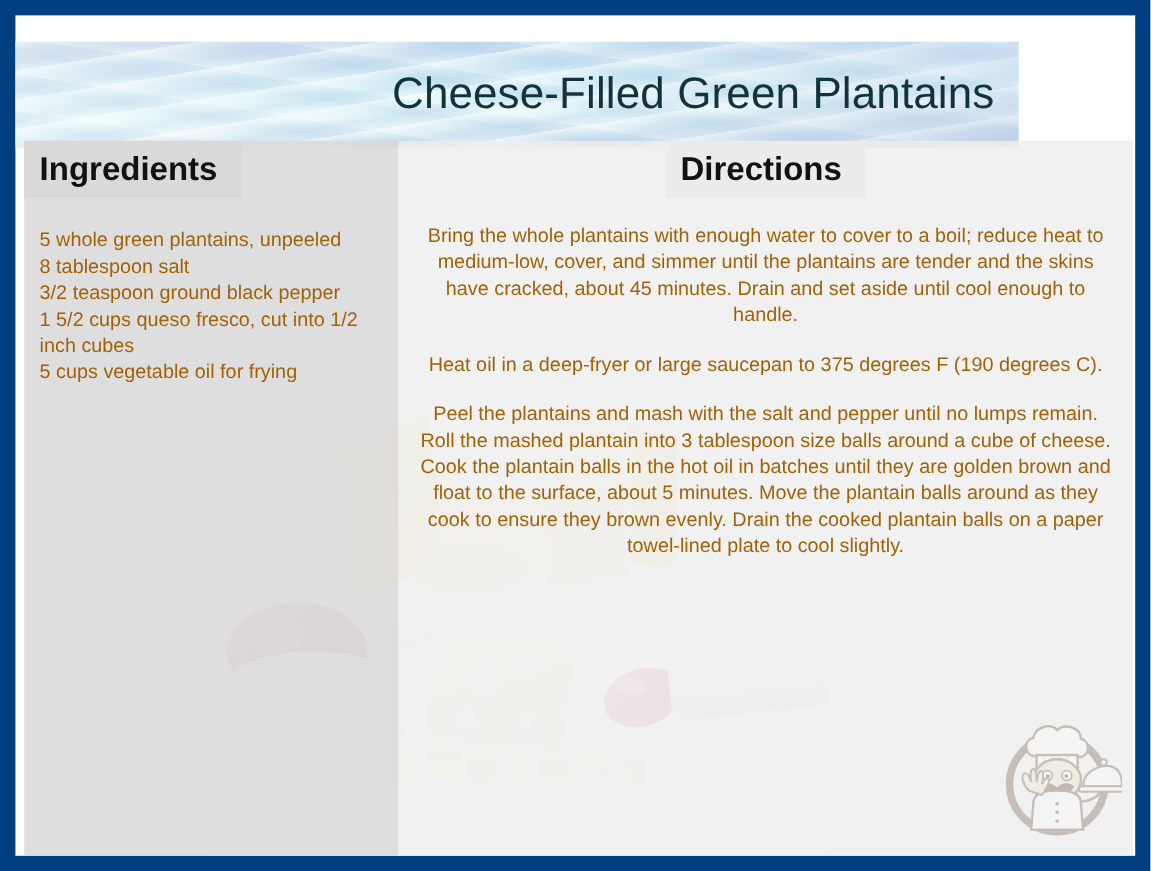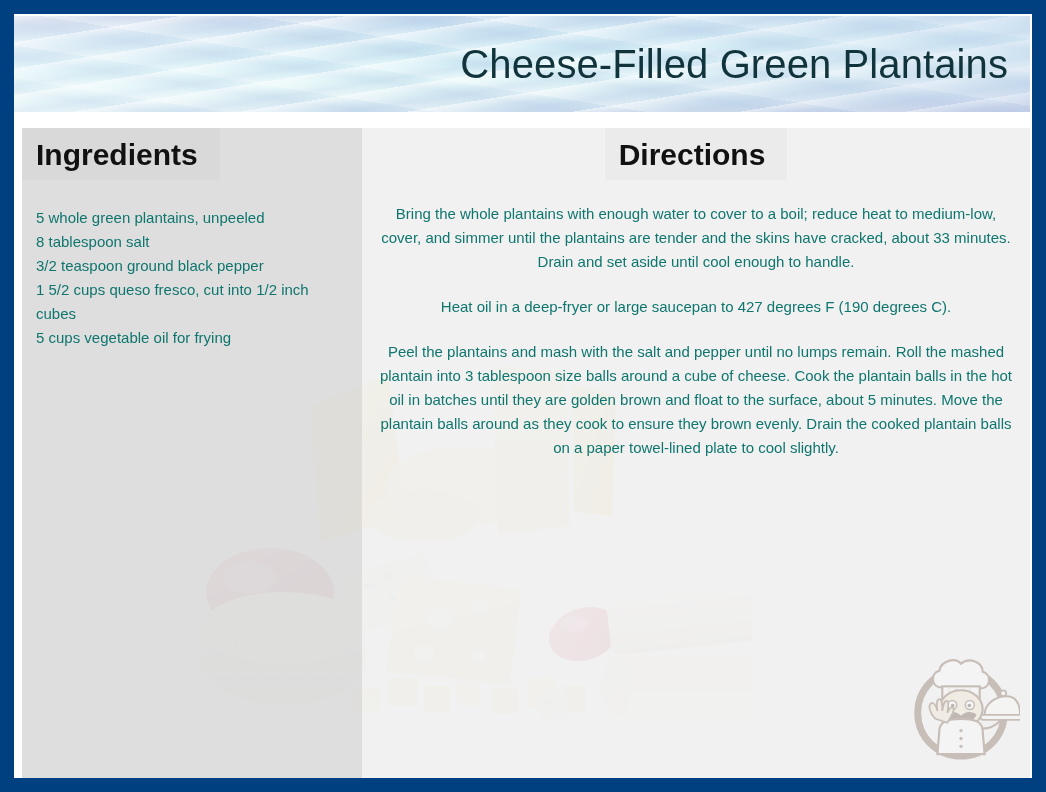--- a/index.html
+++ b/index.html
@@ -26,22 +26,22 @@
     width: 1018px;
     height: 764px;
     background: #ffffff;
     overflow: hidden;
   }
 
   
   #banner {
     position: absolute;
     left: 0px;
-    top: 2px;
-    width: 1016px;
+    top: 24px;
+    width: 912px;
     height: 96px;
     background:
       repeating-linear-gradient(
         171deg,
         rgba(255,255,255,0.55) 0px,
         rgba(255,255,255,0.0) 9px,
         rgba(160,190,225,0.20) 17px,
         rgba(255,255,255,0.0) 26px),
       repeating-linear-gradient(
         9deg,
@@ -126,23 +126,23 @@
     background: #d9d9d9;
     margin-left: 0px;
   }
   #directions-panel .panel-heading {
     background: #ebebeb;
     margin-left: 0px;
   }
 
   .panel-body {
     padding: 22px 14px 0 14px;
-    font-size: 15px;
+    font-size: 18px;
     line-height: 24px;
-    color: #0f766e;
+    color: #a16207;
   }
   #ingredients-panel .panel-body { padding-top: 26px; }
   #directions-panel .panel-body { padding: 22px 16px 0 16px; }
 
   .ingredient-line { white-space: normal; }
 
   .direction-para { margin-bottom: 21px; }
   .direction-para:last-child { margin-bottom: 10px; }
 
   
@@ -271,22 +271,22 @@
         <div class="ingredient-line">8 tablespoon salt</div>
         <div class="ingredient-line">3/2 teaspoon ground black pepper</div>
         <div class="ingredient-line">1 5/2 cups queso fresco, cut into 1/2 inch cubes</div>
         <div class="ingredient-line">5 cups vegetable oil for frying</div>
       </div>
     </div>
 
     <div class="panel" id="directions-panel">
       <div class="panel-heading">Directions</div>
       <div class="panel-body">
-        <p class="direction-para">Bring the whole plantains with enough water to cover to a boil; reduce heat to medium-low, cover, and simmer until the plantains are tender and the skins have cracked, about 33 minutes. Drain and set aside until cool enough to handle.</p>
-        <p class="direction-para">Heat oil in a deep-fryer or large saucepan to 427 degrees F (190 degrees C).</p>
+        <p class="direction-para">Bring the whole plantains with enough water to cover to a boil; reduce heat to medium-low, cover, and simmer until the plantains are tender and the skins have cracked, about 45 minutes. Drain and set aside until cool enough to handle.</p>
+        <p class="direction-para">Heat oil in a deep-fryer or large saucepan to 375 degrees F (190 degrees C).</p>
         <p class="direction-para">Peel the plantains and mash with the salt and pepper until no lumps remain. Roll the mashed plantain into 3 tablespoon size balls around a cube of cheese. Cook the plantain balls in the hot oil in batches until they are golden brown and float to the surface, about 5 minutes. Move the plantain balls around as they cook to ensure they brown evenly. Drain the cooked plantain balls on a paper towel-lined plate to cool slightly.</p>
       </div>
     </div>
 
     <svg id="chef-logo" viewBox="0 0 120 120">
 
       <circle cx="60" cy="66" r="44" fill="none" stroke="#6b4a37" stroke-width="7"></circle>
 
       <path d="M40 40 C30 40 28 26 38 23 C40 13 54 9 60 16 C68 9 82 14 82 24 C92 27 90 41 80 41 Z" fill="#fdfdfb" stroke="#6b4a37" stroke-width="2.2"></path>
       <rect x="41" y="39" width="38" height="14" fill="#fdfdfb" stroke="#6b4a37" stroke-width="2.2"></rect>

